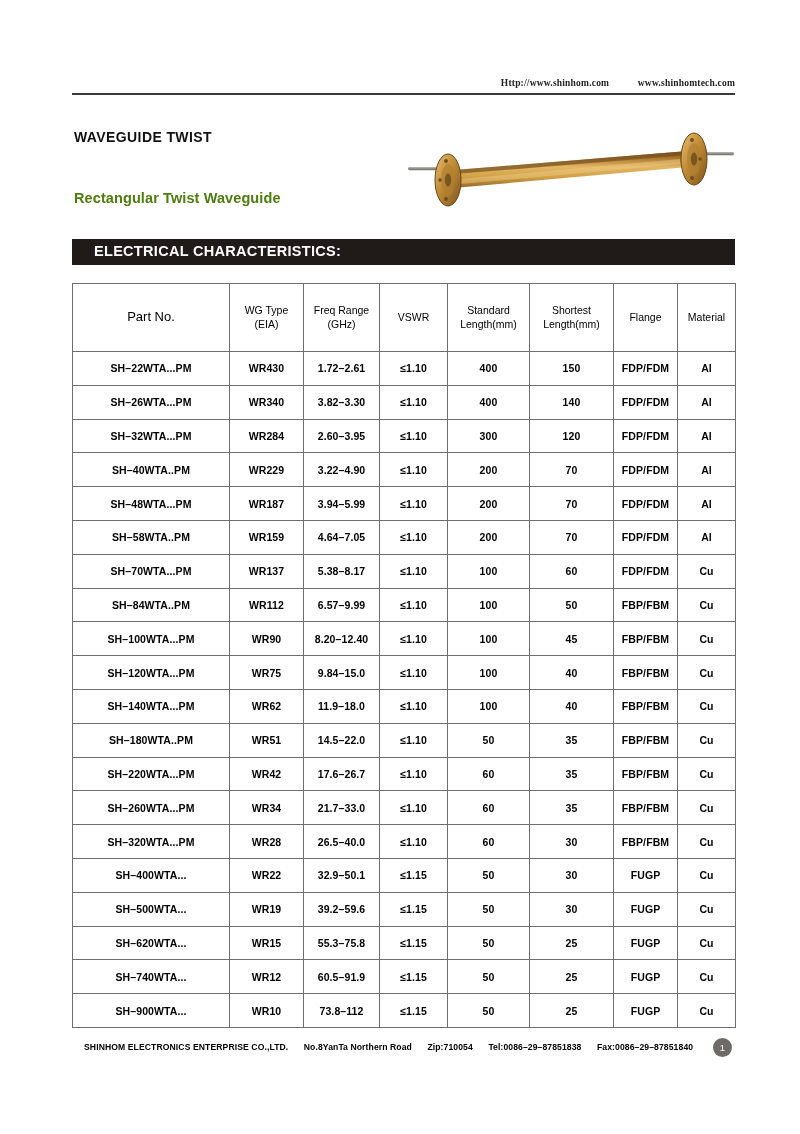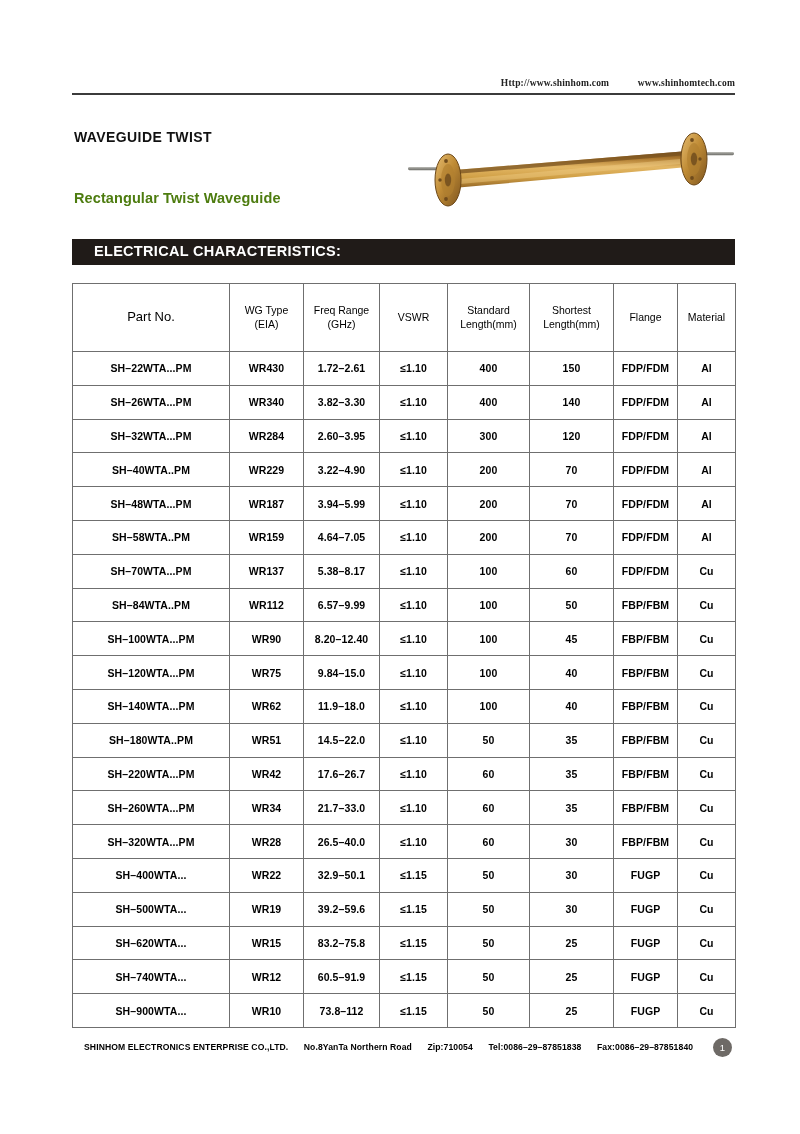--- a/index.html
+++ b/index.html
@@ -448,21 +448,21 @@
           <td>39.2–59.6</td>
           <td>≤1.15</td>
           <td>50</td>
           <td>30</td>
           <td>FUGP</td>
           <td>Cu</td>
         </tr>
         <tr>
           <td>SH–620WTA...</td>
           <td>WR15</td>
-          <td>83.2–75.8</td>
+          <td>55.3–75.8</td>
           <td>≤1.15</td>
           <td>50</td>
           <td>25</td>
           <td>FUGP</td>
           <td>Cu</td>
         </tr>
         <tr>
           <td>SH–740WTA...</td>
           <td>WR12</td>
           <td>60.5–91.9</td>

